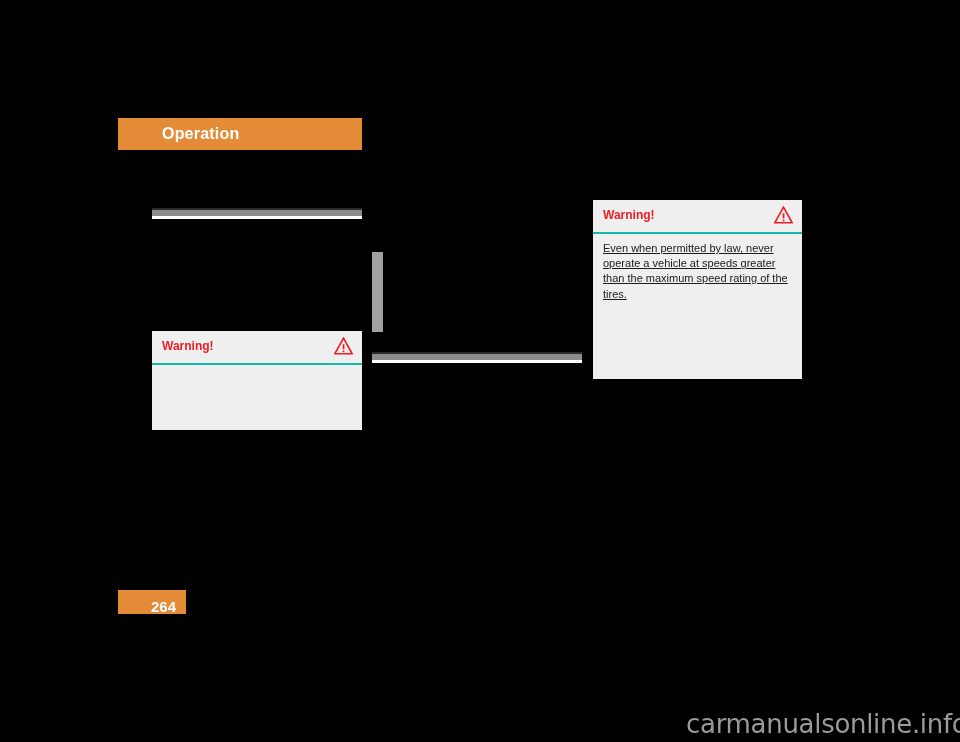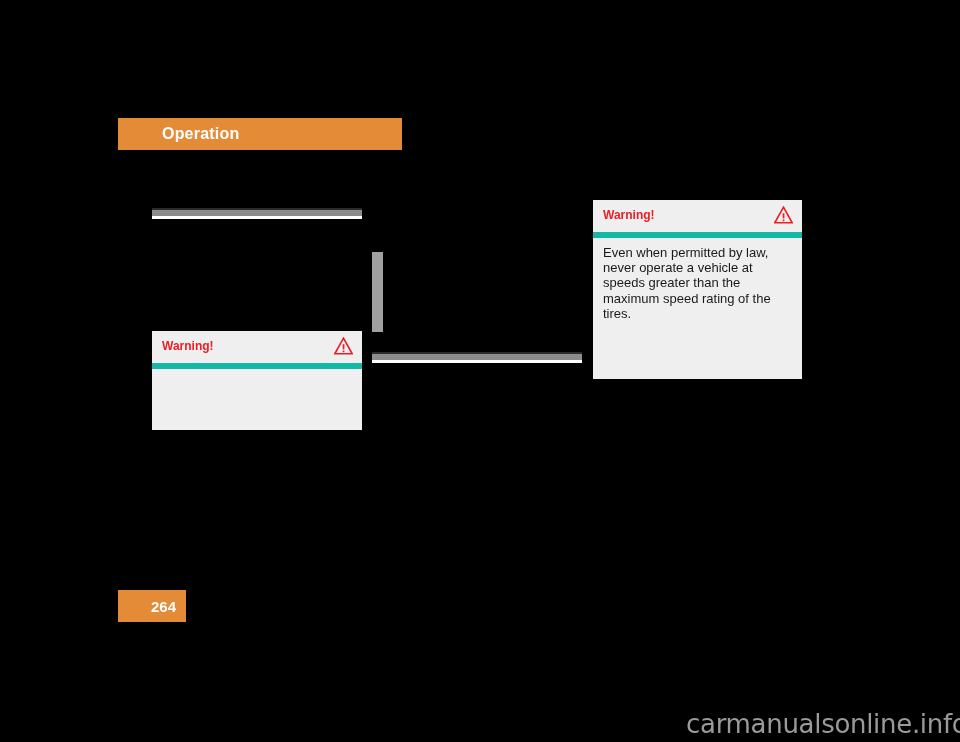--- a/index.html
+++ b/index.html
@@ -26,21 +26,20 @@
   }
 
   
   .section-header {
     position: absolute;
     left: 118px;
     top: 118px;
     width: 244px;
     height: 32px;
     background: #E38B37;
-    padding-left: 40px;
   }
   .section-header .section-title {
     position: absolute;
     left: 44px;
     top: 7px;
     font-size: 16px;
     font-weight: bold;
     color: #FFFFFF;
     letter-spacing: 0.2px;
     line-height: 18px;
@@ -80,21 +79,21 @@
 
   
   .warning-box {
     position: absolute;
     background: #EFEFEF;
     box-sizing: border-box;
   }
   .warning-head {
     position: relative;
     height: 32px;
-    border-bottom: 6px solid #14b8a6;
+    border-bottom: 2px solid #14b8a6;
     background: #EFEFEF;
   }
   .warning-head .warning-title {
     position: absolute;
     left: 10px;
     top: 8px;
     font-size: 12px;
     font-weight: bold;
     color: #EE1C25;
     line-height: 14px;
@@ -106,23 +105,24 @@
     top: 6px;
     width: 19px;
     height: 18px;
     line-height: 0;
   }
   .warning-body {
     padding: 7px 10px 8px 10px;
   }
   .warning-body p {
     margin: 0 0 9px 0;
-    font-size: 13px;
+    font-size: 11px;
     line-height: 15.2px;
     color: #1a1a1a;
+    text-decoration: underline;
   }
   .warning-body p:last-child {
     margin-bottom: 0;
   }
 
   .warning-left {
     left: 152px;
     top: 331px;
     width: 210px;
     height: 99px;
@@ -133,21 +133,21 @@
     width: 209px;
     height: 179px;
   }
 
   
   .page-number-box {
     position: absolute;
     left: 118px;
     top: 590px;
     width: 68px;
-    height: 32px;
+    height: 24px;
     background: #E38B37;
   }
   .page-number-box .page-number {
     position: absolute;
     right: 10px;
     top: 8px;
     font-size: 15px;
     font-weight: bold;
     color: #FFFFFF;
     line-height: 17px;

